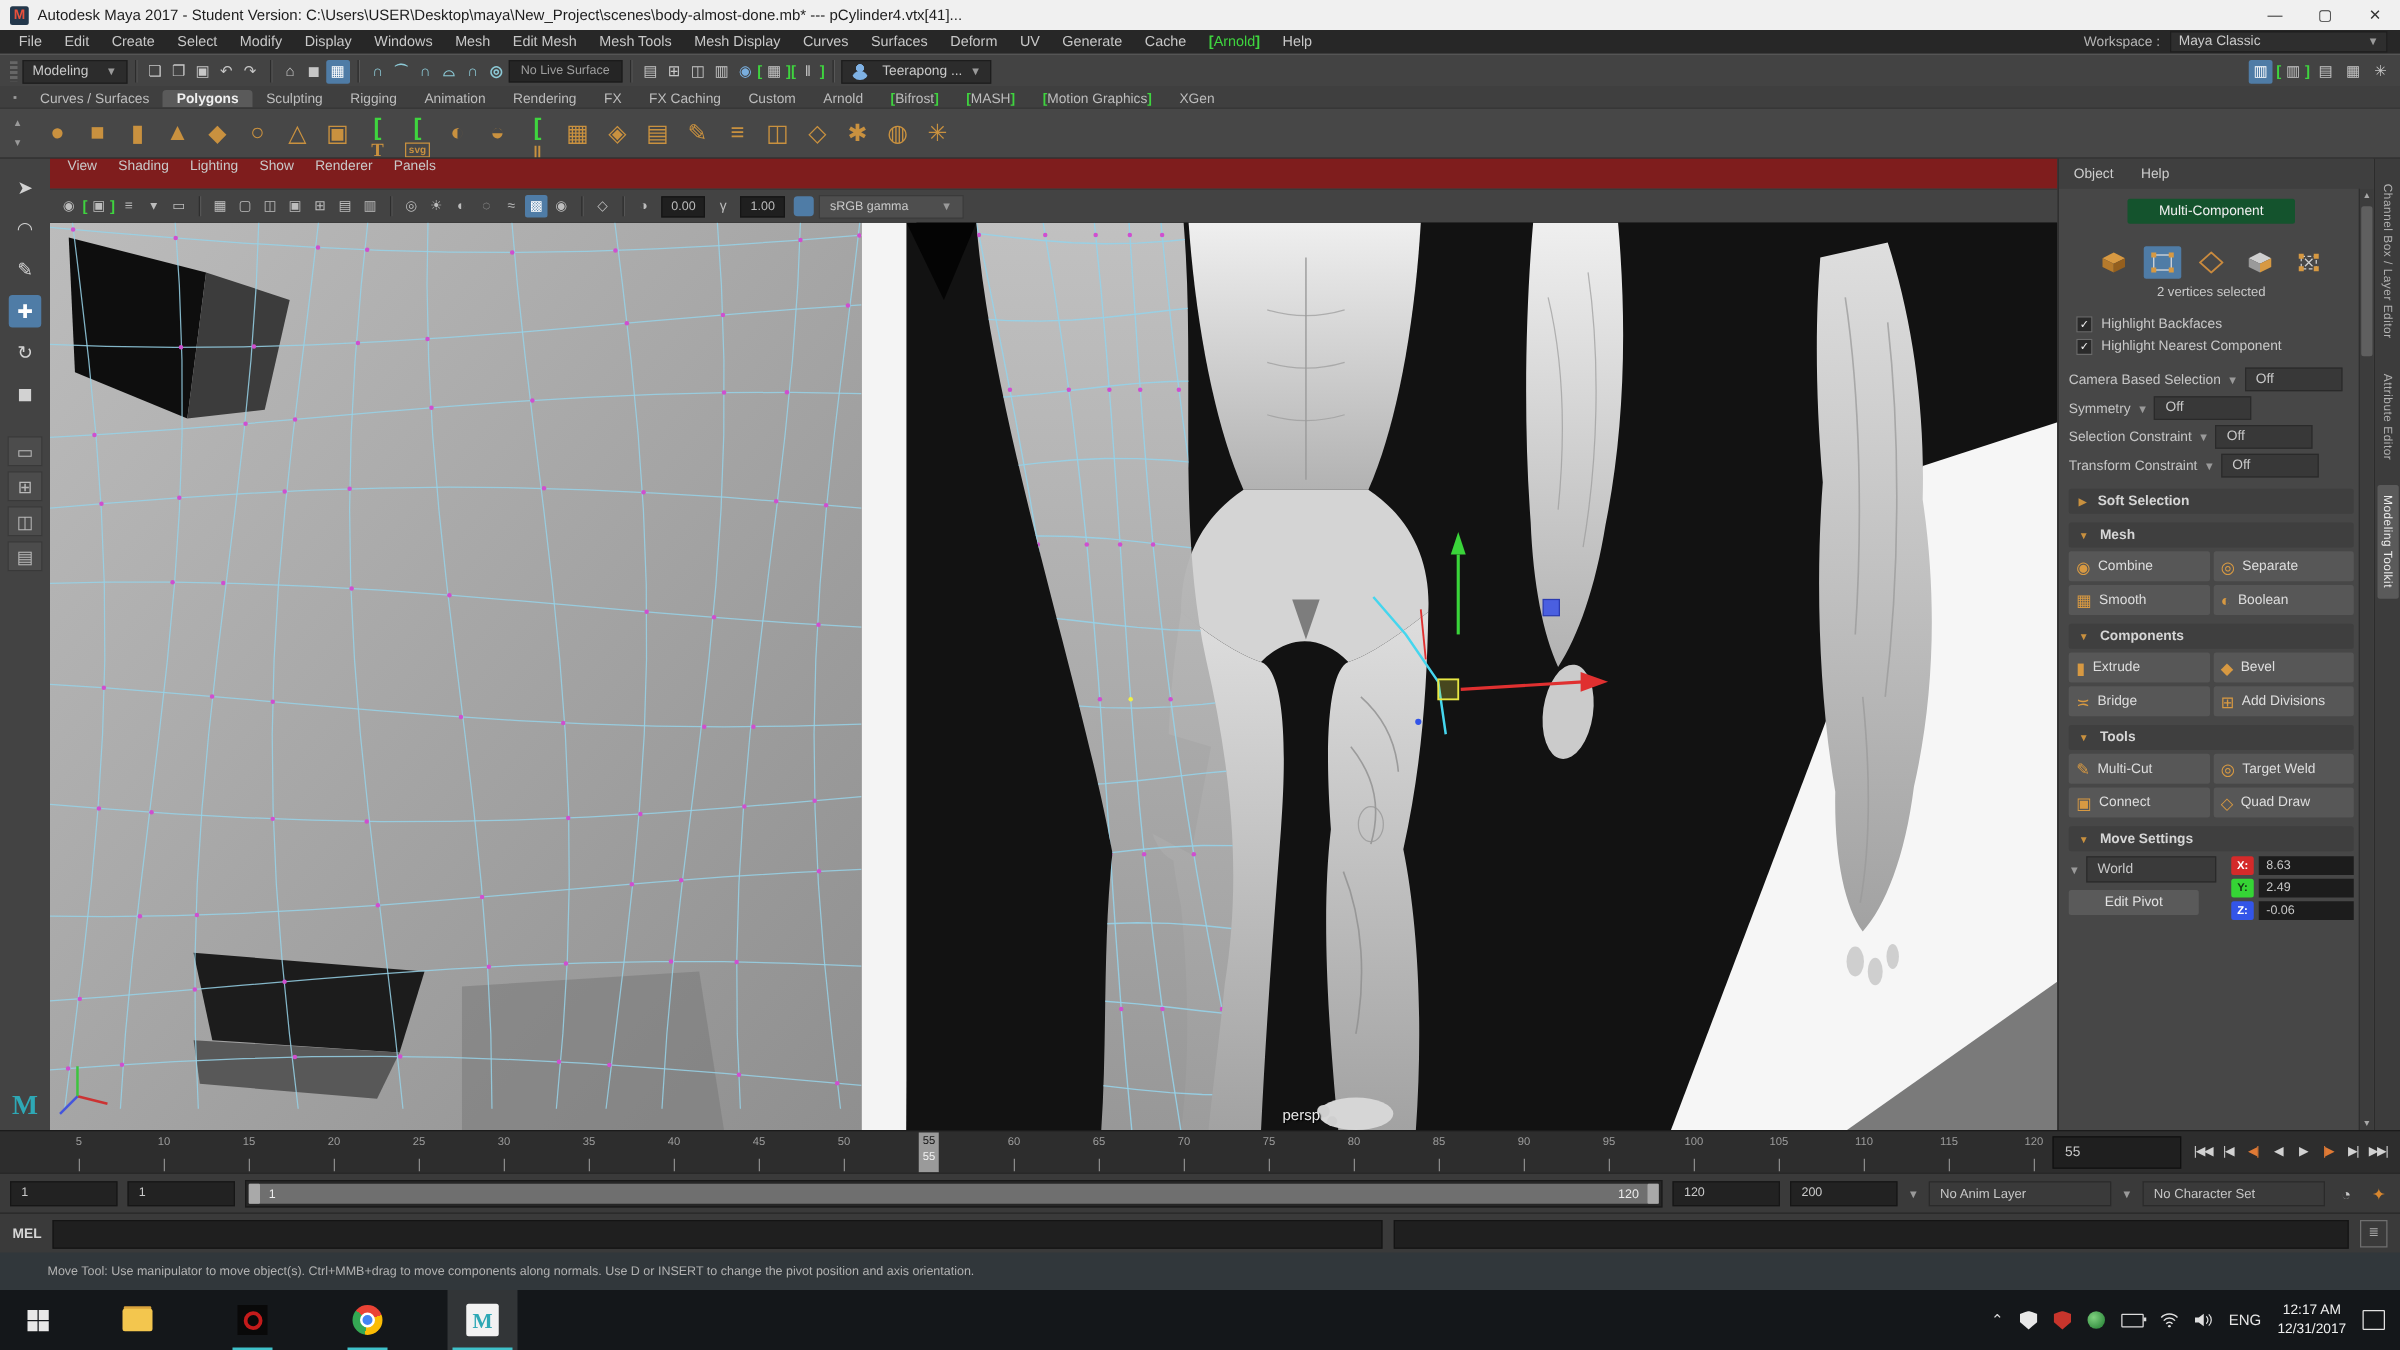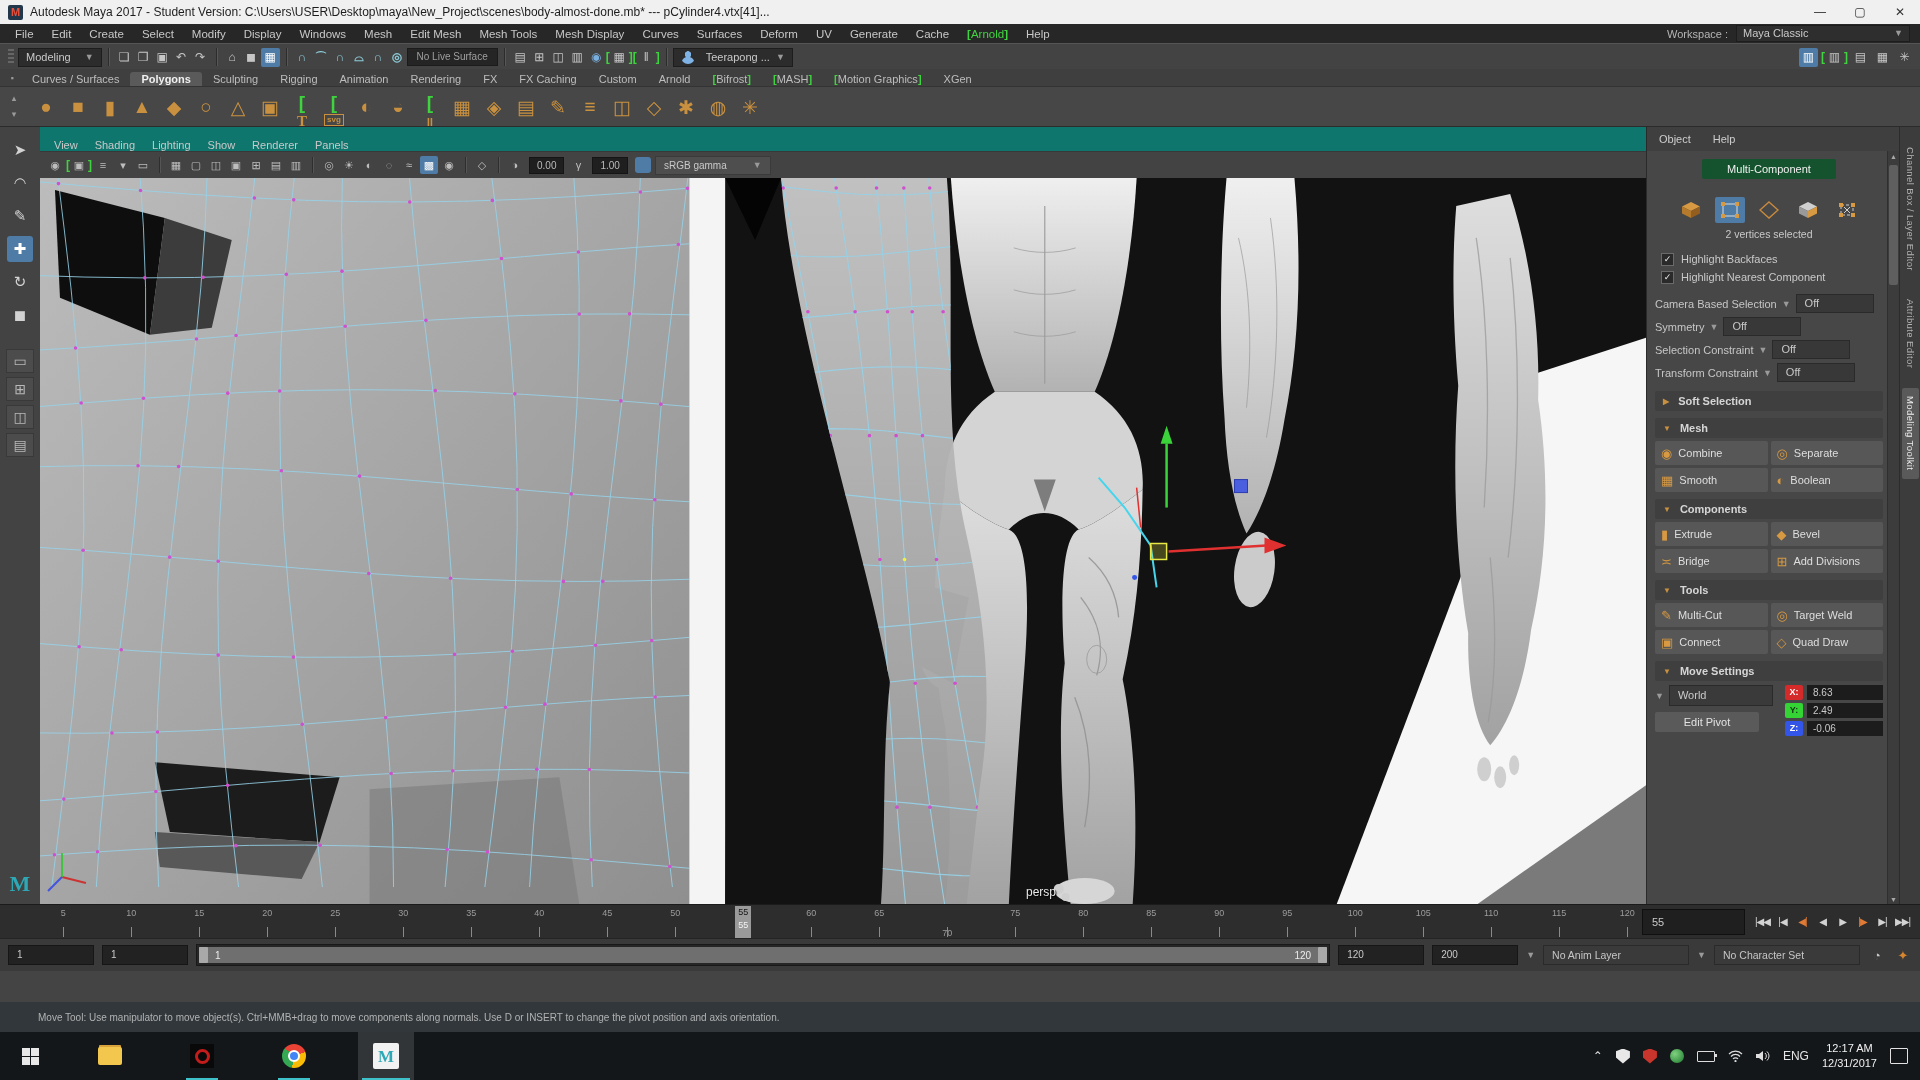--- a/index.html
+++ b/index.html
@@ -48,21 +48,21 @@
   .shelf-icon .tt{font:bold 15px/1 "Liberation Serif",serif;color:#c9913f}
   .shelf-icon .svgt{font:bold 8px/1 "Liberation Sans",sans-serif;color:#c9913f;border:1px solid #c9913f;padding:1px 2px}
   
   .main{position:absolute;left:0;top:126px;right:0;height:778px;display:flex;background:#444;border-top:1px solid #2b2b2b}
   .toolbox{width:40px;background:#434343;display:flex;flex-direction:column;align-items:center;padding-top:10px;gap:7px}
   .tool{width:26px;height:26px;display:grid;place-items:center;font-size:15px;color:#d2d2d2}
   .tool.active{background:#4f7ca6;border-radius:3px;color:#fff}
   .layout-btn{width:26px;height:22px;display:grid;place-items:center;font-size:14px;color:#b9b9b9;border:1px solid #393939;background:#4c4c4c}
   .m-logo{margin-top:auto;margin-bottom:10px;font:bold 22px/1 "Liberation Serif",serif;color:#2ea8b5}
   .center{flex:1;display:flex;flex-direction:column;min-width:0}
-  .pmenubar{height:24px;background:#0f766e;display:flex;align-items:flex-end;padding-left:14px}
+  .pmenubar{height:24px;background:#7f1d1d;display:flex;align-items:flex-start;padding-left:14px}
   .pmenu-item{margin-right:17px;color:#c9c9c9;font-size:11px}
   .piconbar{height:26px;background:#434343;display:flex;align-items:center;padding-left:6px;gap:2px;border-top:1px solid #383838}
   .pico{min-width:18px;height:18px;line-height:18px;text-align:center;font-size:11px;color:#bdbdbd}
   .pico.active{background:#4f7ca6;color:#fff;border-radius:2px}
   .psep{width:1px;height:16px;background:#2e2e2e;box-shadow:1px 0 0 #555;margin:0 5px}
   .vfield{height:15px;line-height:15px;background:#1f1f1f;border:1px solid #151515;color:#bbb;font-size:10px;padding:0 7px;margin:0 3px}
   .vtico{width:16px;height:16px;background:#4f7ca6;border-radius:3px;margin:0 2px}
   .vtdd{height:17px;line-height:17px;background:#4e4e4e;border:1px solid #3a3a3a;color:#c9c9c9;font-size:10px;
         padding:0 8px;display:flex;align-items:center;gap:26px;margin-right:6px}
   .viewport{flex:1;position:relative;background:#141414;overflow:hidden}
@@ -920,21 +920,21 @@
         <span class="ts-tick" style="left: 32.9167%;"></span>
         <span class="ts-label" style="left: 37.0833%;">45</span>
         <span class="ts-tick" style="left: 37.0833%;"></span>
         <span class="ts-label" style="left: 41.25%;">50</span>
         <span class="ts-tick" style="left: 41.25%;"></span>
         <span class="ts-tick" style="left: 45.4167%;"></span>
         <span class="ts-label" style="left: 49.5833%;">60</span>
         <span class="ts-tick" style="left: 49.5833%;"></span>
         <span class="ts-label" style="left: 53.75%;">65</span>
         <span class="ts-tick" style="left: 53.75%;"></span>
-        <span class="ts-label" style="left: 57.9167%; margin-top: 20px;">70</span>
+        <span class="ts-label" style="left: 57.9167%;">70</span>
         <span class="ts-tick" style="left: 57.9167%;"></span>
         <span class="ts-label" style="left: 62.0833%;">75</span>
         <span class="ts-tick" style="left: 62.0833%;"></span>
         <span class="ts-label" style="left: 66.25%;">80</span>
         <span class="ts-tick" style="left: 66.25%;"></span>
         <span class="ts-label" style="left: 70.4167%;">85</span>
         <span class="ts-tick" style="left: 70.4167%;"></span>
         <span class="ts-label" style="left: 74.5833%;">90</span>
         <span class="ts-tick" style="left: 74.5833%;"></span>
         <span class="ts-label" style="left: 78.75%;">95</span>
@@ -981,20 +981,26 @@
     <span class="rs-field">120</span>
     <span class="rs-field">200</span>
     <span class="caret">▼</span>
     <span class="rs-dd">No Anim Layer</span>
     <span class="caret">▼</span>
     <span class="rs-dd">No Character Set</span>
     <span class="rs-ico">◔</span>
     <span class="rs-ico orange">✦</span>
   </div>
 
+  <div class="cmdline">
+    <span class="mel">MEL</span>
+    <div class="mel-input"></div>
+    <div class="mel-results"></div>
+    <div class="script-ico">≣</div>
+  </div>
 
   <div class="helpline">
     <span>Move Tool: Use manipulator to move object(s). Ctrl+MMB+drag to move components along normals. Use D or INSERT to change the pivot position and axis orientation.</span>
   </div>
 
   <div class="taskbar">
     <div class="start">
       <div class="winlogo">
           <i></i>
           <i></i>

